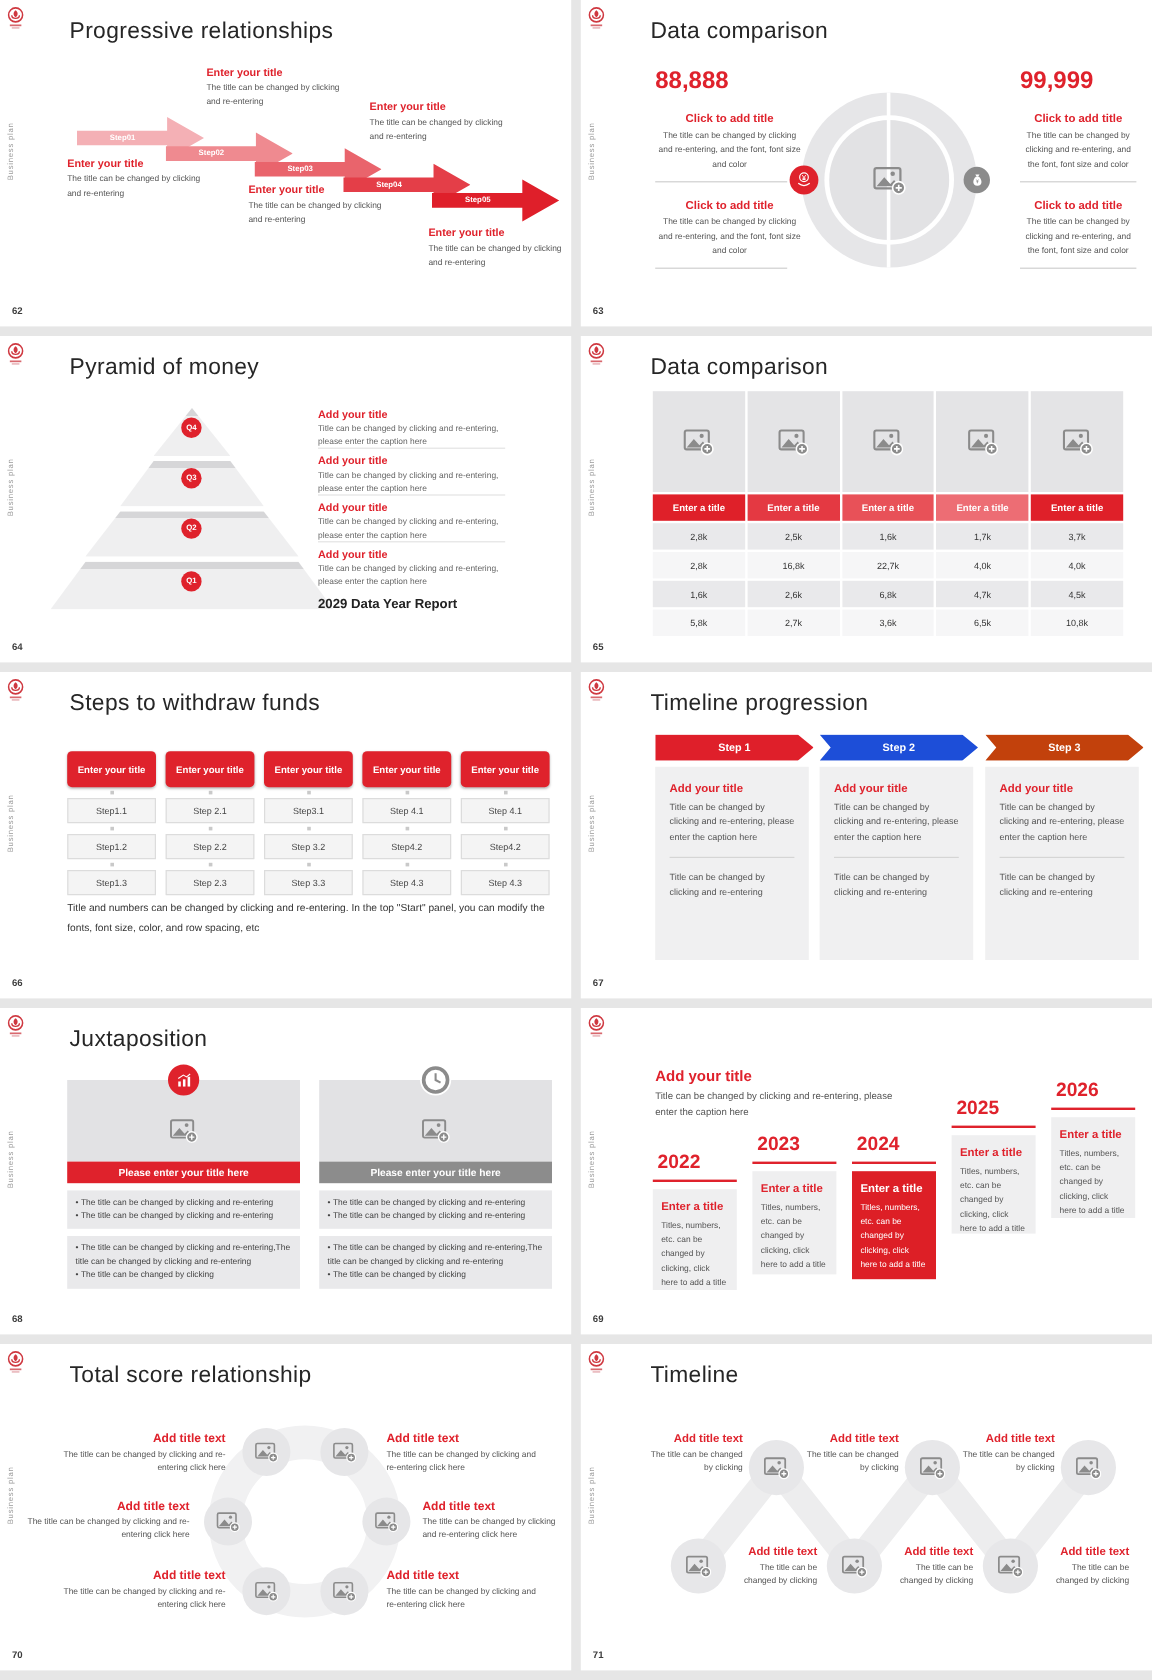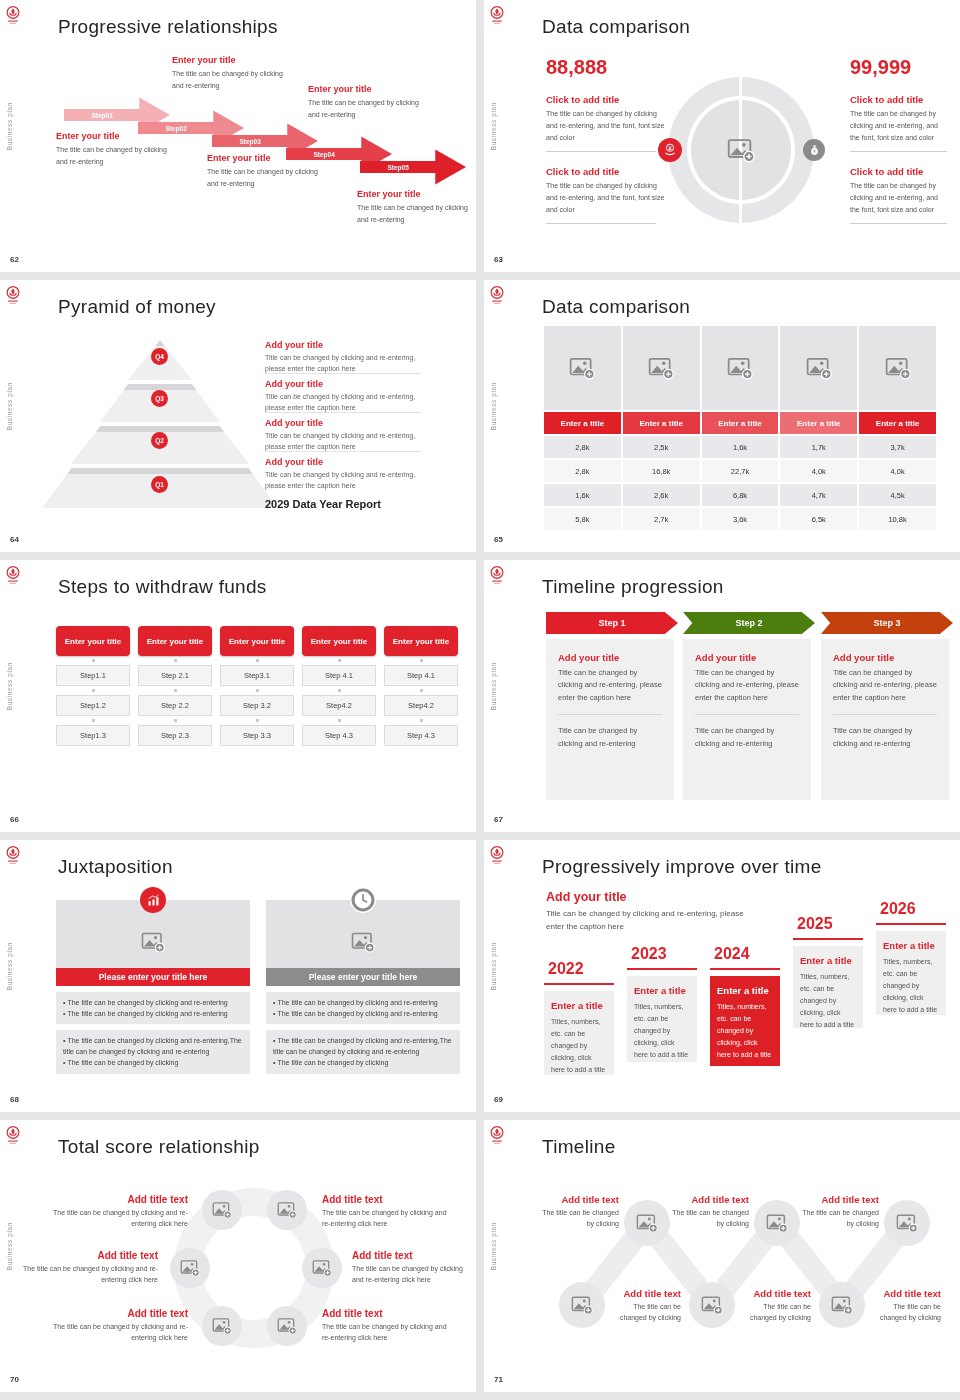--- a/index.html
+++ b/index.html
@@ -20,21 +20,21 @@
   .tb b{display:block;font-size:9px;font-weight:bold;color:var(--red);margin-bottom:3px;}
   .tb p{font-size:7px;color:var(--body);line-height:1.65;}
   .ph{color:var(--icon);}
   
   .arr{position:absolute;width:106px;height:38px;
     clip-path:polygon(0 34%,71% 34%,71% 4%,100% 50%,71% 96%,71% 66%,0 66%);}
   .arr span{position:absolute;left:0;top:50%;transform:translateY(-50%);width:72%;
     text-align:center;font-size:6.5px;font-weight:bold;color:#fff;}
   
   .bignum{position:absolute;font-size:20px;font-weight:bold;color:var(--red);}
-  .s63b{position:absolute;}
+  .s63b{position:absolute;text-align:center;}
   .s63b b{display:block;font-size:9.5px;font-weight:bold;color:var(--red);margin-bottom:3px;}
   .s63b p{font-size:7px;color:var(--body);line-height:1.7;}
   .s63b .rule{margin-top:7px;border-bottom:1px solid #cfcfcf;}
   .circ{position:absolute;border-radius:50%;}
   .badge{position:absolute;border-radius:50%;display:flex;align-items:center;justify-content:center;}
   
   .tier{position:absolute;background:linear-gradient(180deg,#d6d6d8 0 16%,#efeff0 16%);}
   .qdot{position:absolute;width:17px;height:17px;border-radius:50%;background:var(--red);color:#fff;
     font-size:6.5px;font-weight:bold;display:flex;align-items:center;justify-content:center;z-index:3;}
   .pitem{position:absolute;left:265px;width:156px;padding-top:4px;}
@@ -392,32 +392,33 @@
     </div>
     <div class="wcol" style="left:384px">
       <div class="wbtn">Enter your title</div>
       <div class="wdot"></div>
         <div class="wbox">Step 4.1</div>
       <div class="wdot"></div>
         <div class="wbox">Step4.2</div>
       <div class="wdot"></div>
         <div class="wbox">Step 4.3</div>
     </div>
+    <p class="wnote">Title and numbers can be changed by clicking and re-entering. In the top "Start" panel, you can modify the fonts, font size, color, and row spacing, etc</p>
   </section>
 
   <section class="slide">
     <svg class="logo">
         <use href="#unilogo"></use>
       </svg>
     <div class="vtext">Business plan</div>
     <h2 class="stitle">Timeline progression</h2>
     <div class="pnum">67</div>
 
     <div class="chev first" style="left:62px;background:#df1f2a">Step 1</div>
-    <div class="chev" style="left:199px;background:#4d7c0f">Step 2</div>
+    <div class="chev" style="left:199px;background:#1d4ed8">Step 2</div>
     <div class="chev" style="left:337px;background:#c2410c">Step 3</div>
 
     <div class="tpanel" style="left:62px">
       <b>Add your title</b>
         <p>Title can be changed by clicking and re-entering, please enter the caption here</p>
       <div class="rule"></div>
         <p>Title can be changed by clicking and re-entering</p>
       </div>
     <div class="tpanel" style="left:199px">
       <b>Add your title</b>
@@ -483,21 +484,20 @@
         <p>•&nbsp;<span>The title can be changed by clicking</span></p>
         </div>
     </div>
   </section>
 
   <section class="slide">
     <svg class="logo">
         <use href="#unilogo"></use>
       </svg>
     <div class="vtext">Business plan</div>
-    <h2 class="stitle">Progressively improve over time</h2>
     <div class="pnum">69</div>
 
     <div class="lead abs" style="left:62px;top:50px;width:210px">
       <b>Add your title</b>
         <p>Title can be changed by clicking and re-entering, please enter the caption here</p>
       </div>
 
     <div class="yr" style="left:60px;top:120px">
       <div class="y">2022</div>
       <div class="yline"></div>

